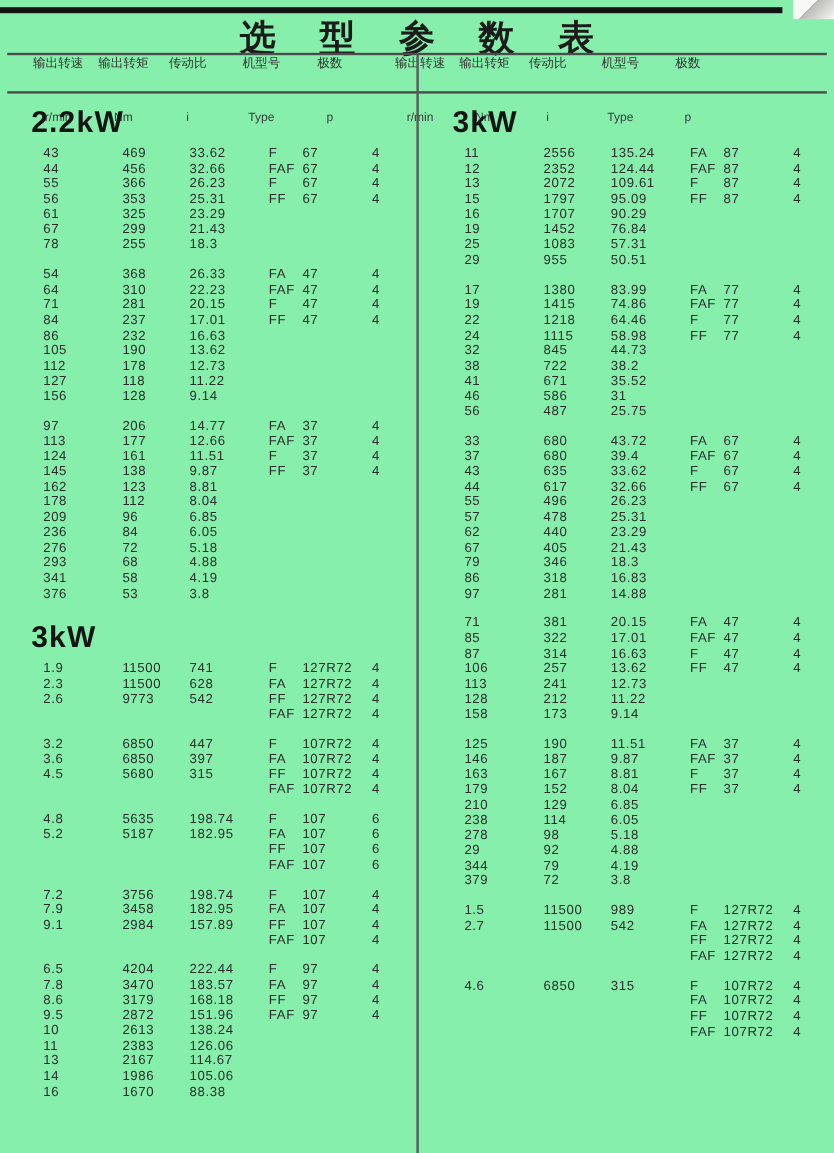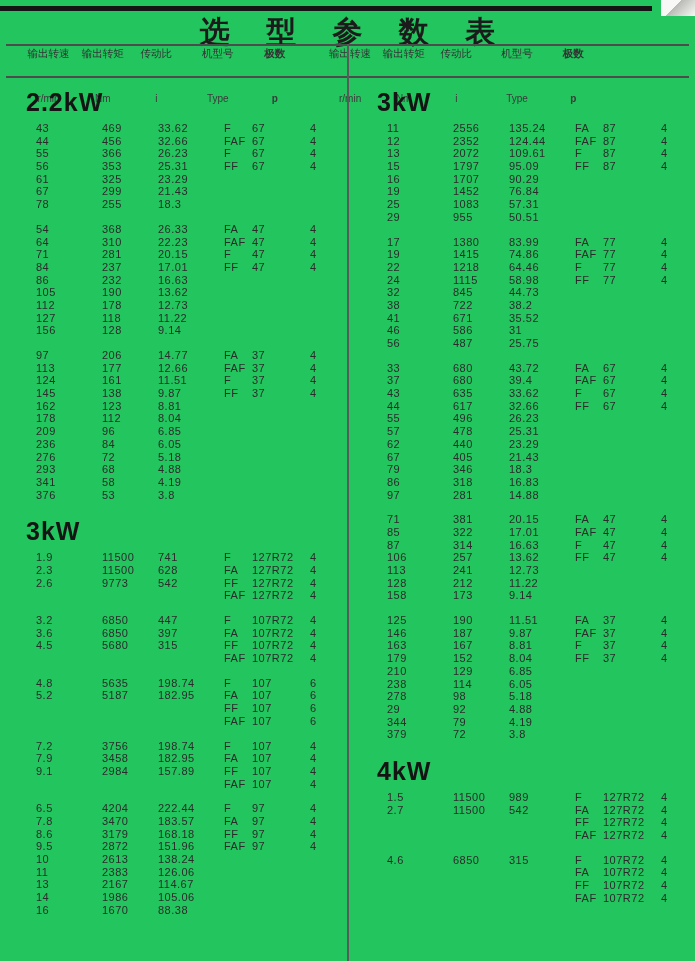--- a/index.html
+++ b/index.html
@@ -5,21 +5,21 @@
   html,body{margin:0;padding:0;}
   body{
     width:695px;height:961px;
     background:#e9e9e7;
     font-family:"Liberation Sans","DejaVu Sans",sans-serif;
     -webkit-font-smoothing:antialiased;
   }
   .page{
     position:relative;
     width:695px;height:961px;
-    background:#22c55e;
+    background:#86efac;
     overflow:hidden;
     color:#2b2b2b;
   }
   .top-bar{
     position:absolute;top:6px;left:0;width:652px;height:5px;
     background:#141414;
   }
   .corner-mark{
     position:absolute;top:0;right:0;width:34px;height:16px;
     background:linear-gradient(135deg,#f8f8f6 40%,#b9b9b5 41%,#d8d8d4 70%,#f8f8f6 100%);
@@ -48,21 +48,21 @@
   }
   .header-half.right{padding-left:24px;}
   .hcol{
     text-align:center;font-size:10.5px;color:#333;line-height:13px;
   }
   .hcol .unit{font-size:10px;color:#3a3a3a;margin-top:32px;}
   .hc0{width:64px;}
   .hc1{width:58px;}
   .hc2{width:62px;}
   .hc3{width:76px;}
-  .hc4{width:52px;font-weight:bold;}
+  .hc4{width:52px;}
   .body-area{
     position:absolute;top:80px;left:0;width:695px;height:881px;
     display:flex;
   }
   .half{
     width:347px;box-sizing:border-box;
   }
   .half-left{padding-left:36px;}
   .half-right{padding-left:40px;}
   .section-heading{
@@ -955,21 +955,20 @@
           </div>
           <div class="row">
             <span class="cell c-speed">379</span>
             <span class="cell c-torque">72</span>
             <span class="cell c-ratio">3.8</span>
             <span class="cell c-prefix"></span>
             <span class="cell c-size"></span>
             <span class="cell c-poles"></span>
           </div>
         </div>
-        <div class="section-heading gap-above">4kW</div>
         <div class="group">
           <div class="row">
             <span class="cell c-speed">1.5</span>
             <span class="cell c-torque">11500</span>
             <span class="cell c-ratio">989</span>
             <span class="cell c-prefix">F</span>
             <span class="cell c-size">127R72</span>
             <span class="cell c-poles">4</span>
           </div>
           <div class="row">

